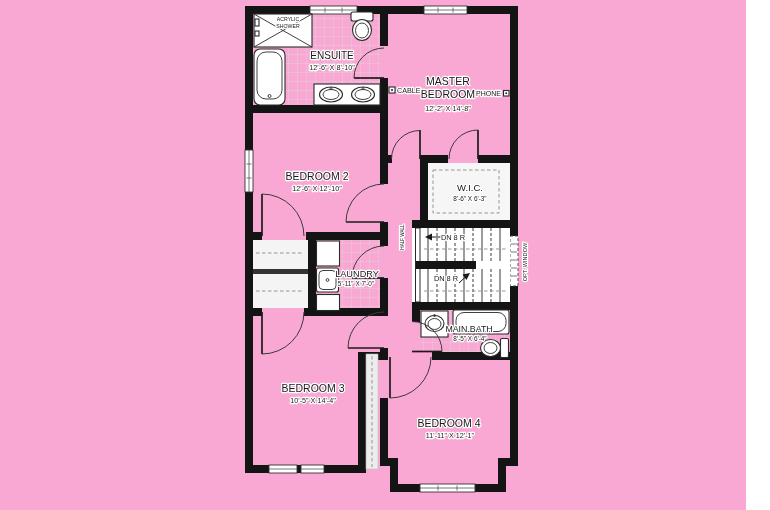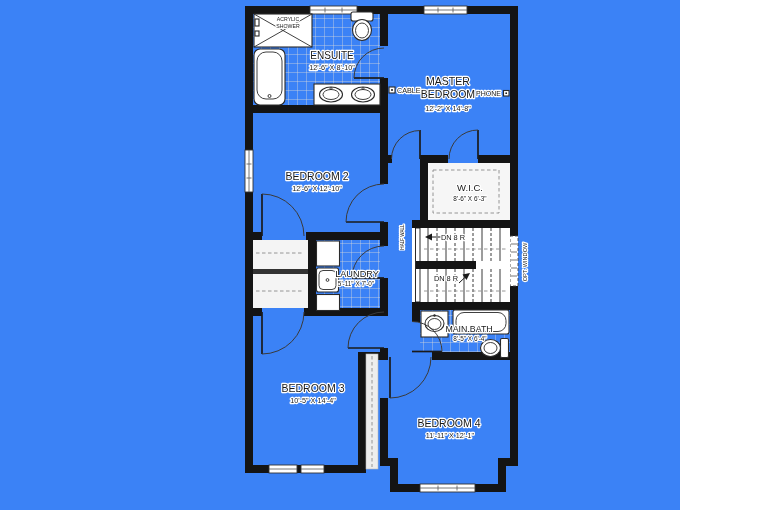--- a/index.html
+++ b/index.html
@@ -1,16 +1,16 @@
 <!DOCTYPE html>
 <html><head>
 <meta charset="utf-8">
 <style>
   html,body{margin:0;padding:0;background:#ffffff;}
-  .canvas{position:relative;width:680px;height:510px;background:#3b82f6;overflow:hidden;text-decoration:underline;}
+  .canvas{position:relative;width:746px;height:510px;background:#f9a8d4;overflow:hidden;text-decoration:underline;}
   svg{display:block;}
   .w{fill:#141414;}
   .fx{fill:#ffffff;stroke:#2a2a2a;stroke-width:1.1;}
   .fx2{fill:none;stroke:#2a2a2a;stroke-width:0.9;}
   .door{fill:none;stroke:#3a3a3a;stroke-width:1;}
   .leaf{stroke:#1a1a1a;stroke-width:1.7;}
   .win{fill:#ffffff;stroke:#333333;stroke-width:0.9;}
   .winline{fill:none;stroke:#555555;stroke-width:0.8;}
   .dash{stroke:#8a8a8a;stroke-width:0.9;stroke-dasharray:3.5 2.5;fill:none;}
   .tread{stroke:#3a3a3a;stroke-width:1;}

